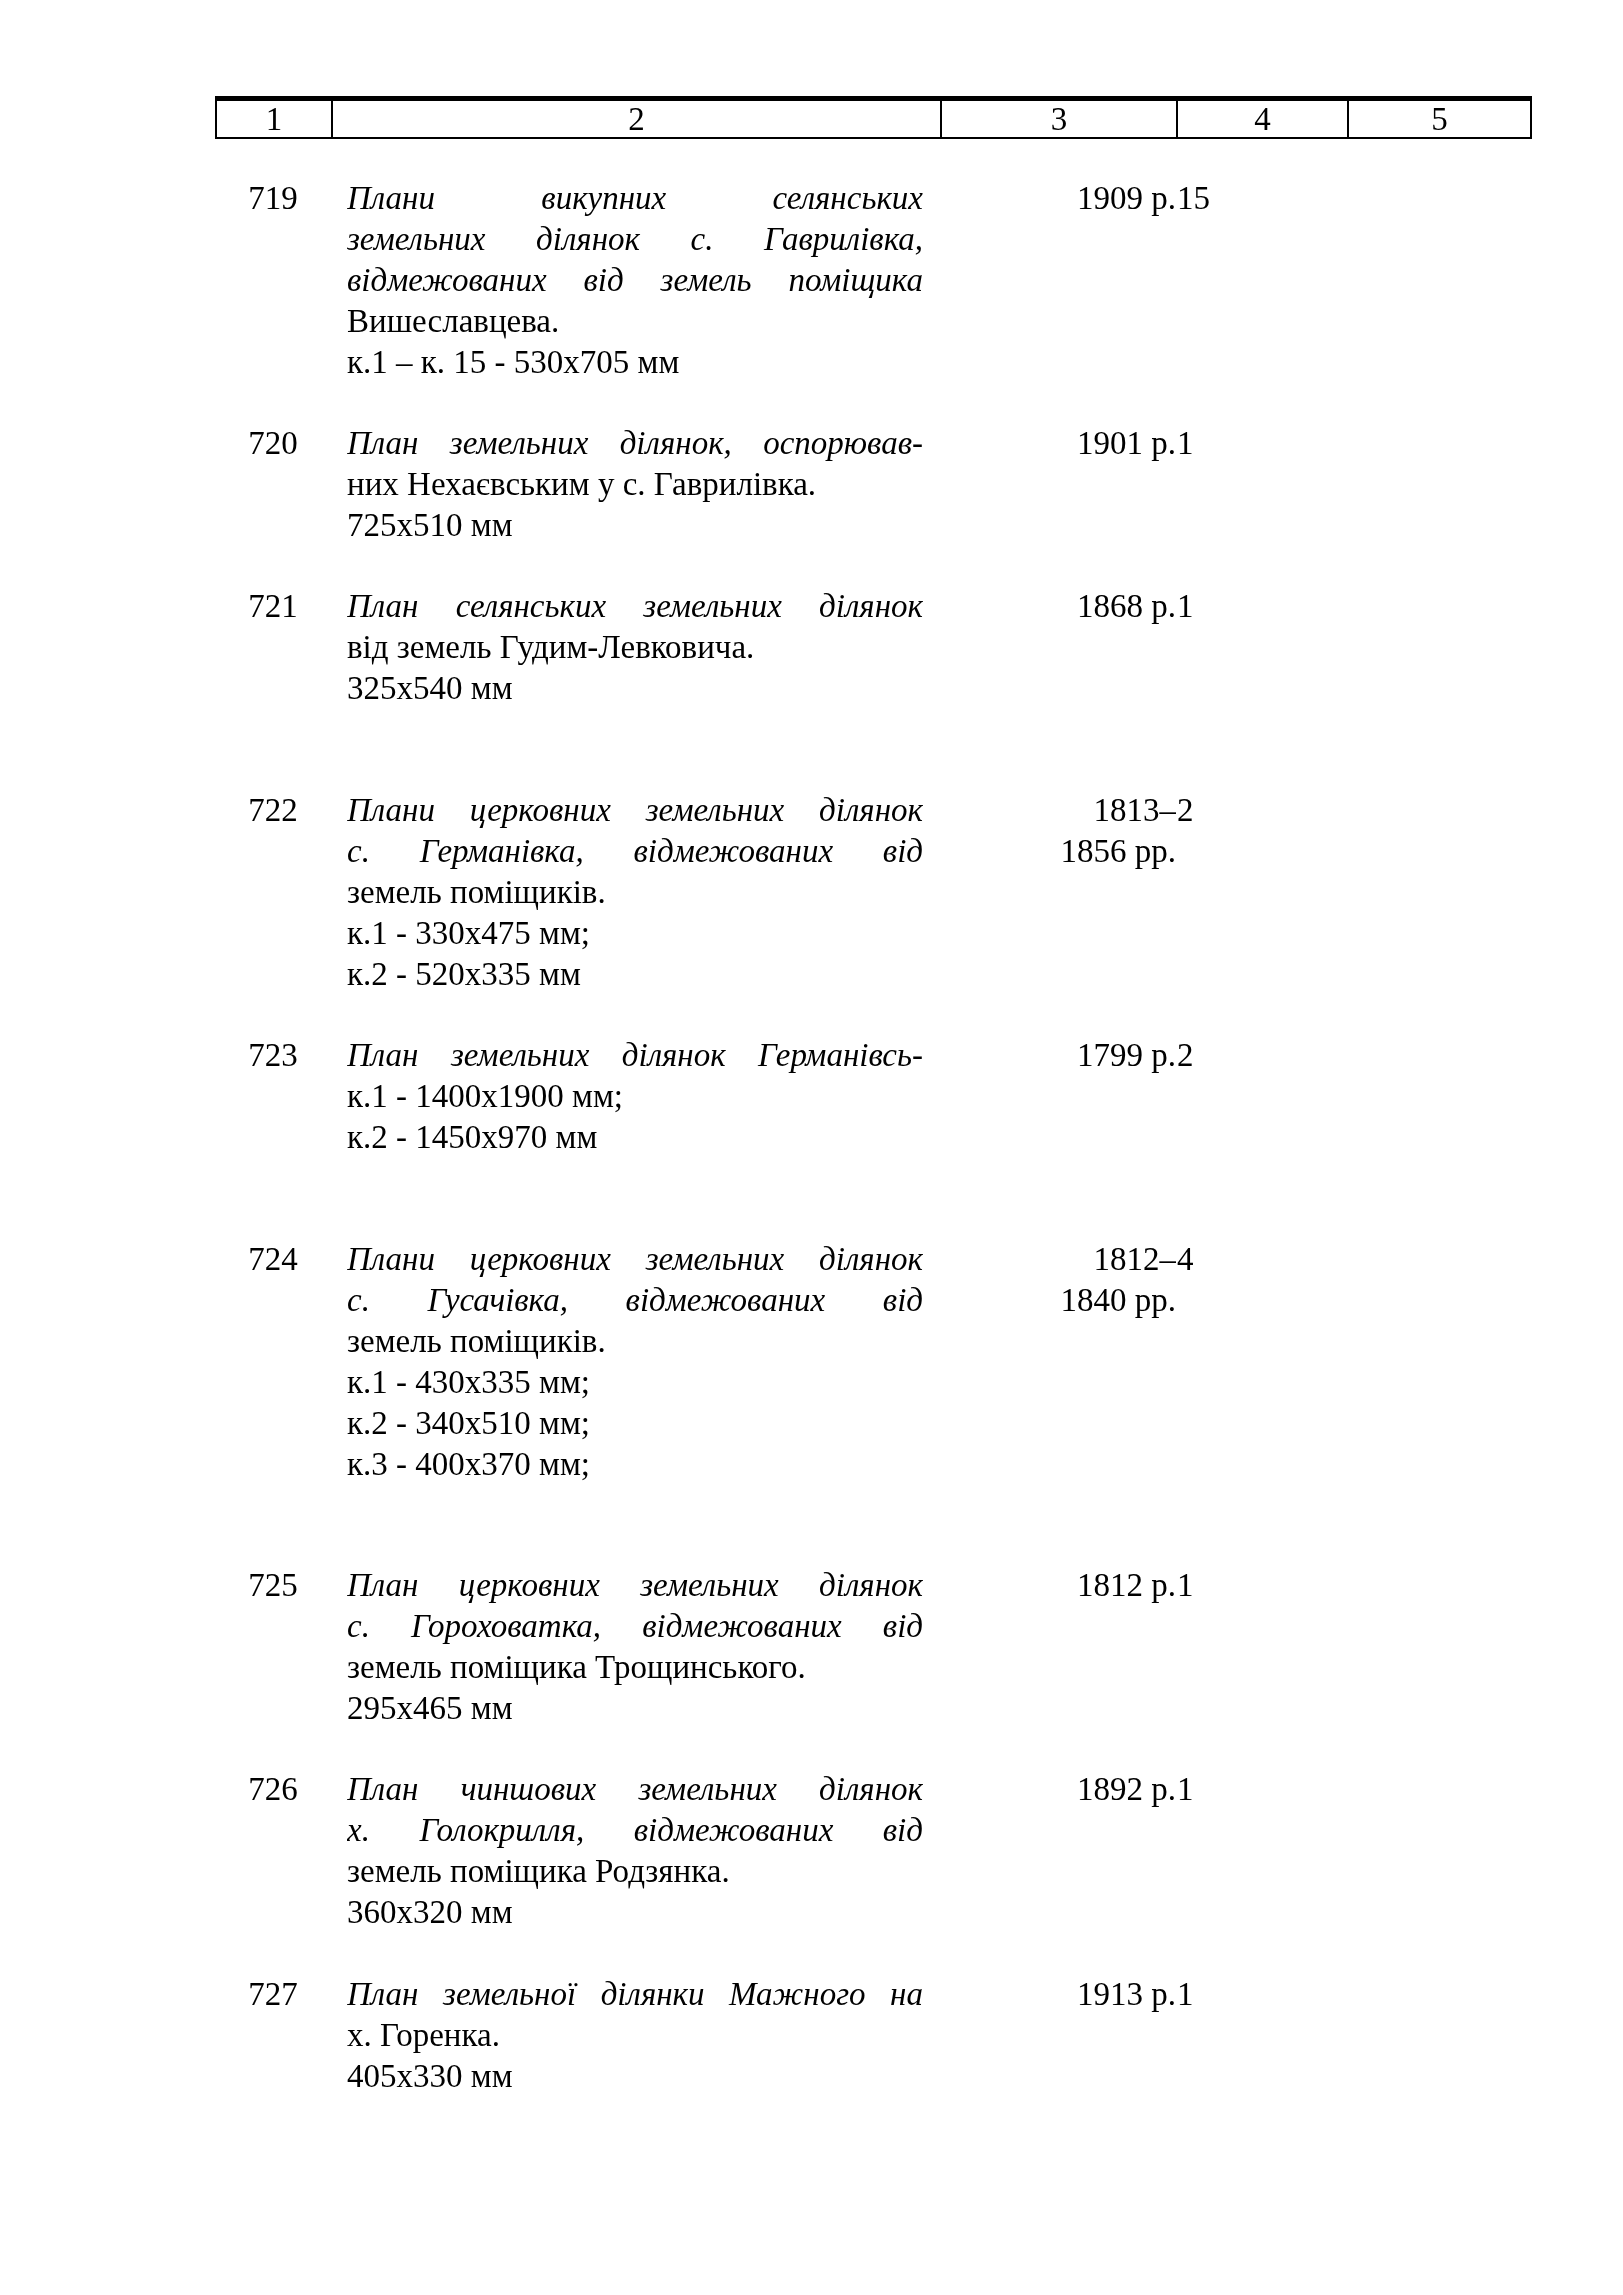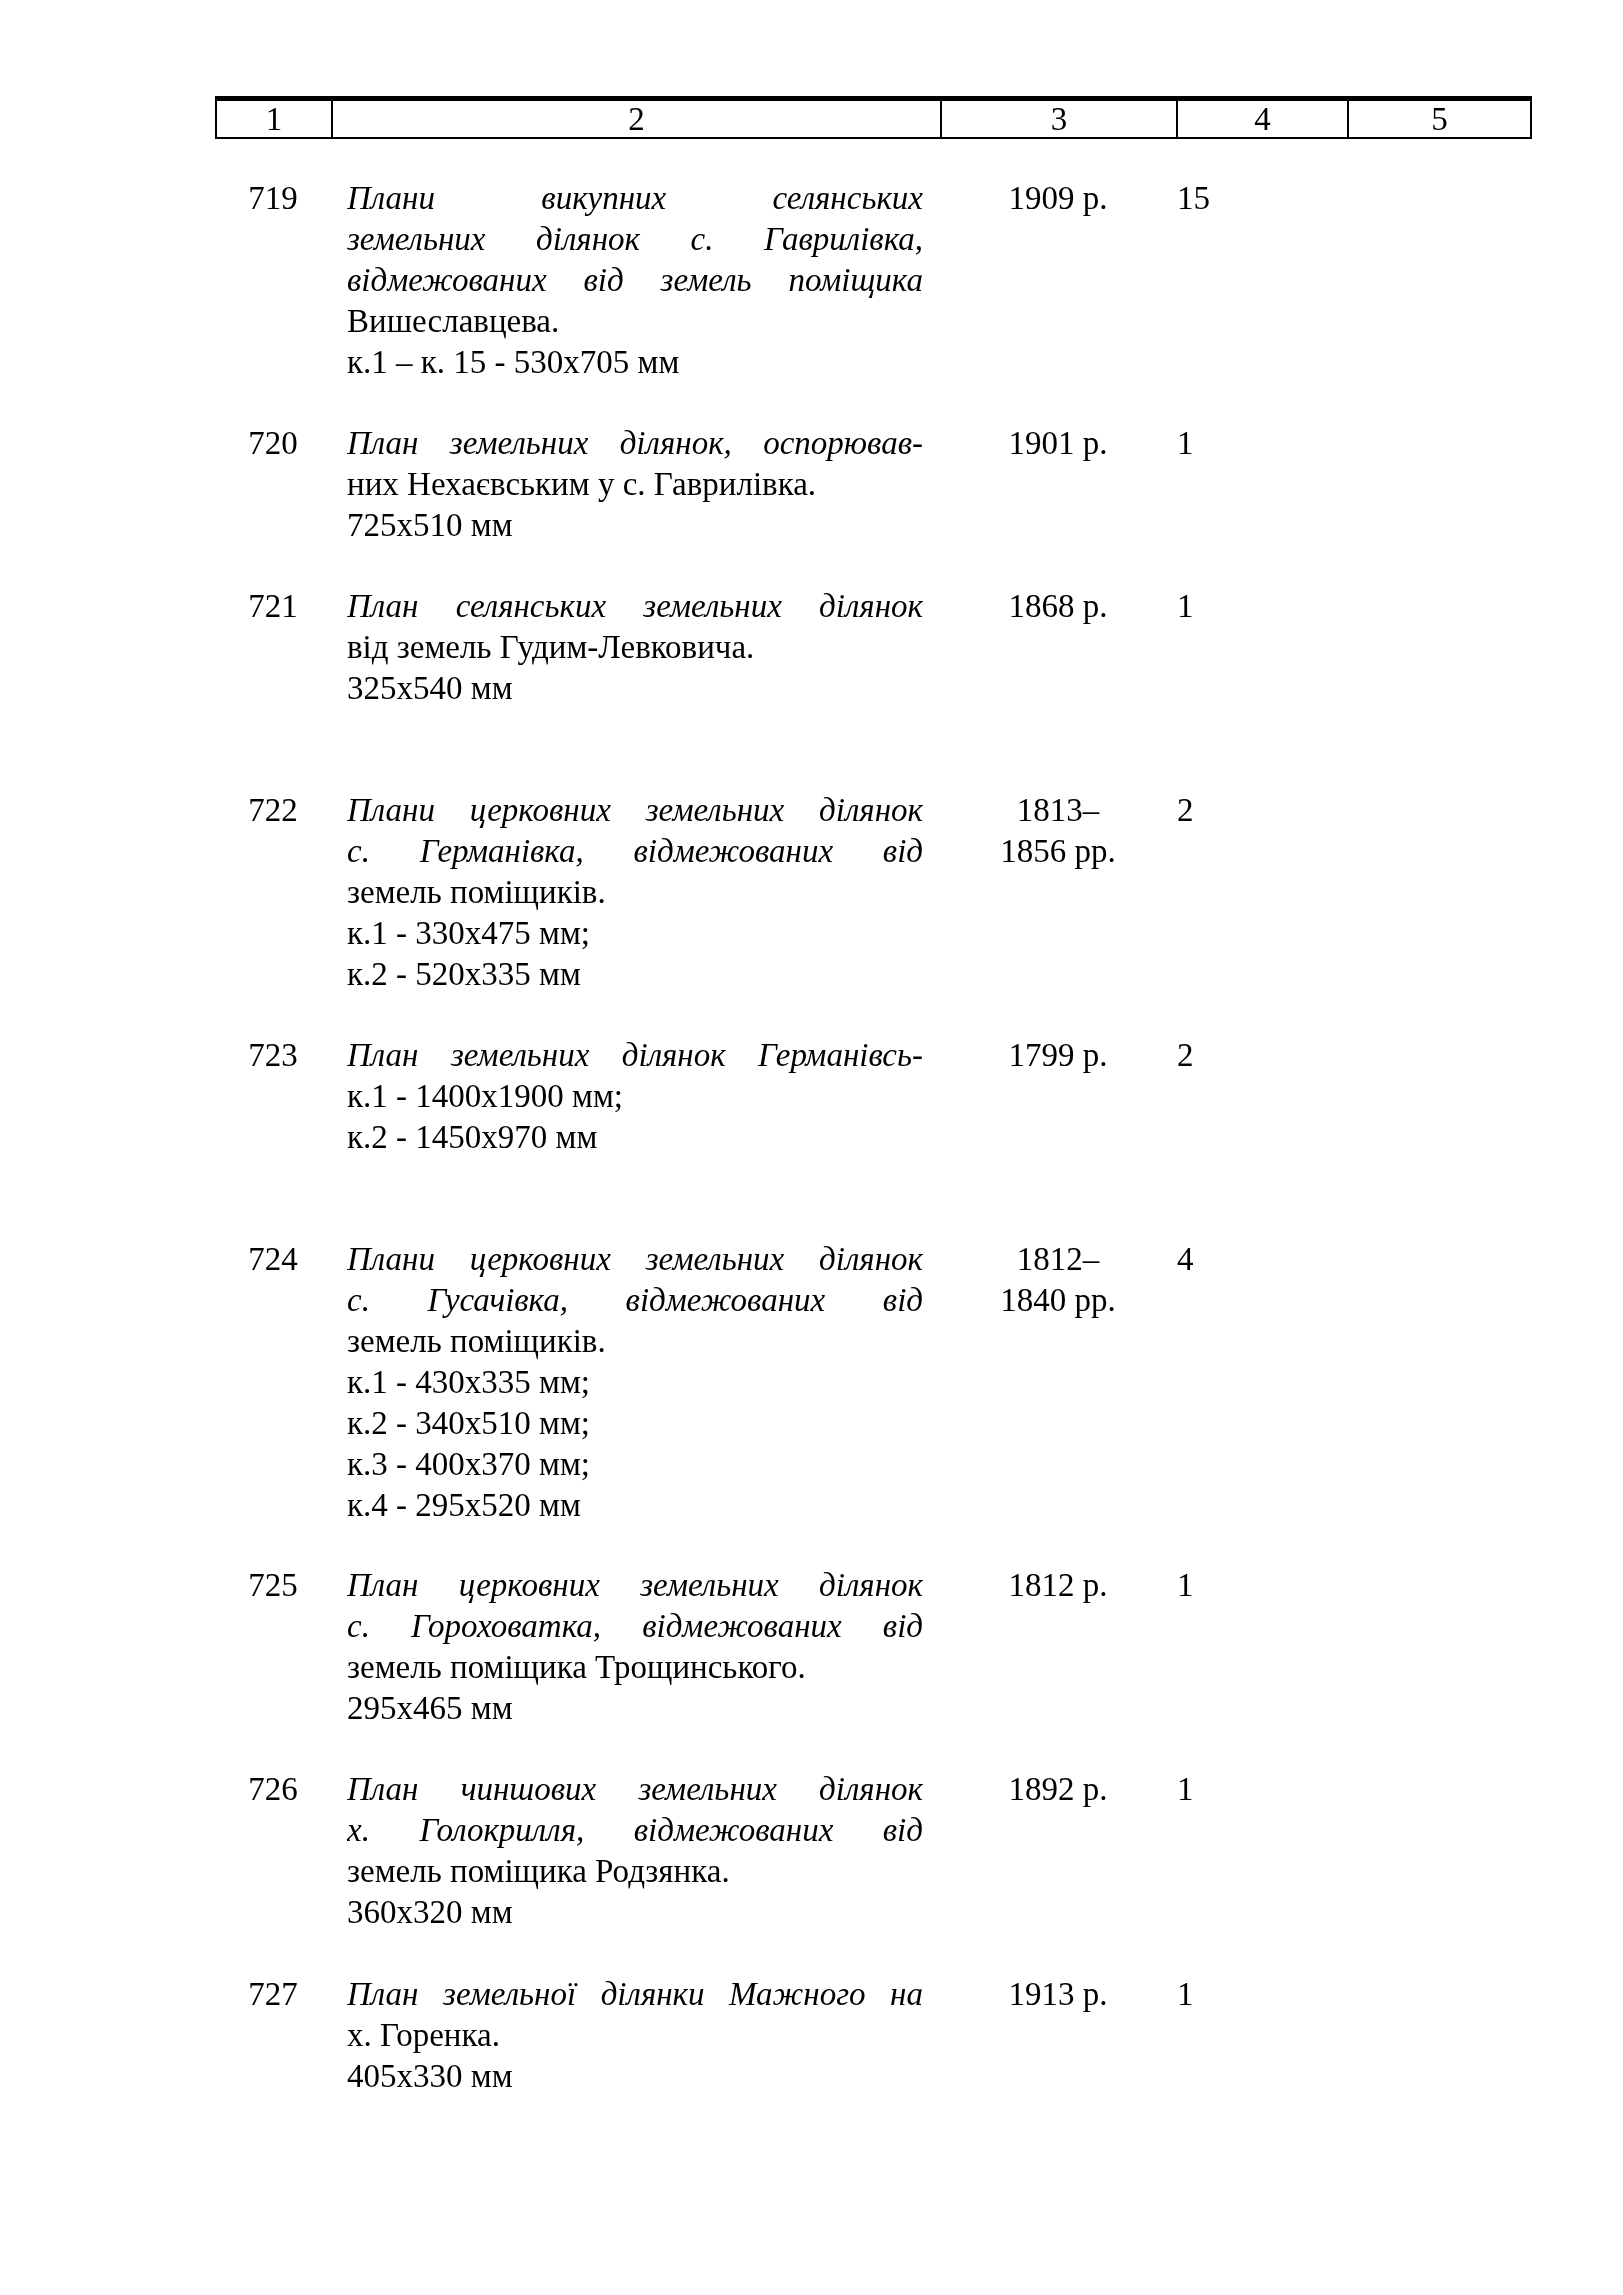--- a/index.html
+++ b/index.html
@@ -34,21 +34,21 @@
   }
   .th1{width:116px;}
   .th2{width:609px;}
   .th3{width:236px;}
   .th4{width:171px;}
   .th5{flex:1;}
   
   .row{position:absolute;left:0;width:1623px;}
   .c-no{position:absolute;left:215px;width:116px;text-align:center;}
   .c-desc{position:absolute;left:347px;width:576px;}
-  .c-date{position:absolute;left:940px;width:236px;text-align:center;}
+  .c-date{position:absolute;left:940px;width:236px;text-align:right;}
   .c-count{position:absolute;left:1177px;width:171px;text-align:left;}
   .line{
     line-height:41px;
     height:41px;
     overflow:hidden;
     white-space:normal;
   }
   .line.j{
     text-align:justify;
     text-align-last:justify;
@@ -163,21 +163,20 @@
         <div class="c-no">
           <div class="line">724</div>
         </div>
         <div class="c-desc">
           <div class="line j">Плани церковних земельних ділянок</div>
           <div class="line j">с. Гусачівка, відмежованих від</div>
           <div class="line">земель поміщиків.</div>
           <div class="line">к.1 - 430х335 мм;</div>
           <div class="line">к.2 - 340х510 мм;</div>
           <div class="line">к.3 - 400х370 мм;</div>
-          <div class="line">к.4 - 295х520 мм</div>
         </div>
         <div class="c-date">
           <div class="line">1812–</div>
           <div class="line">1840 рр.</div>
         </div>
         <div class="c-count">
           <div class="line">4</div>
         </div>
       </div>
       <div class="row" style="top: 1565px;">

